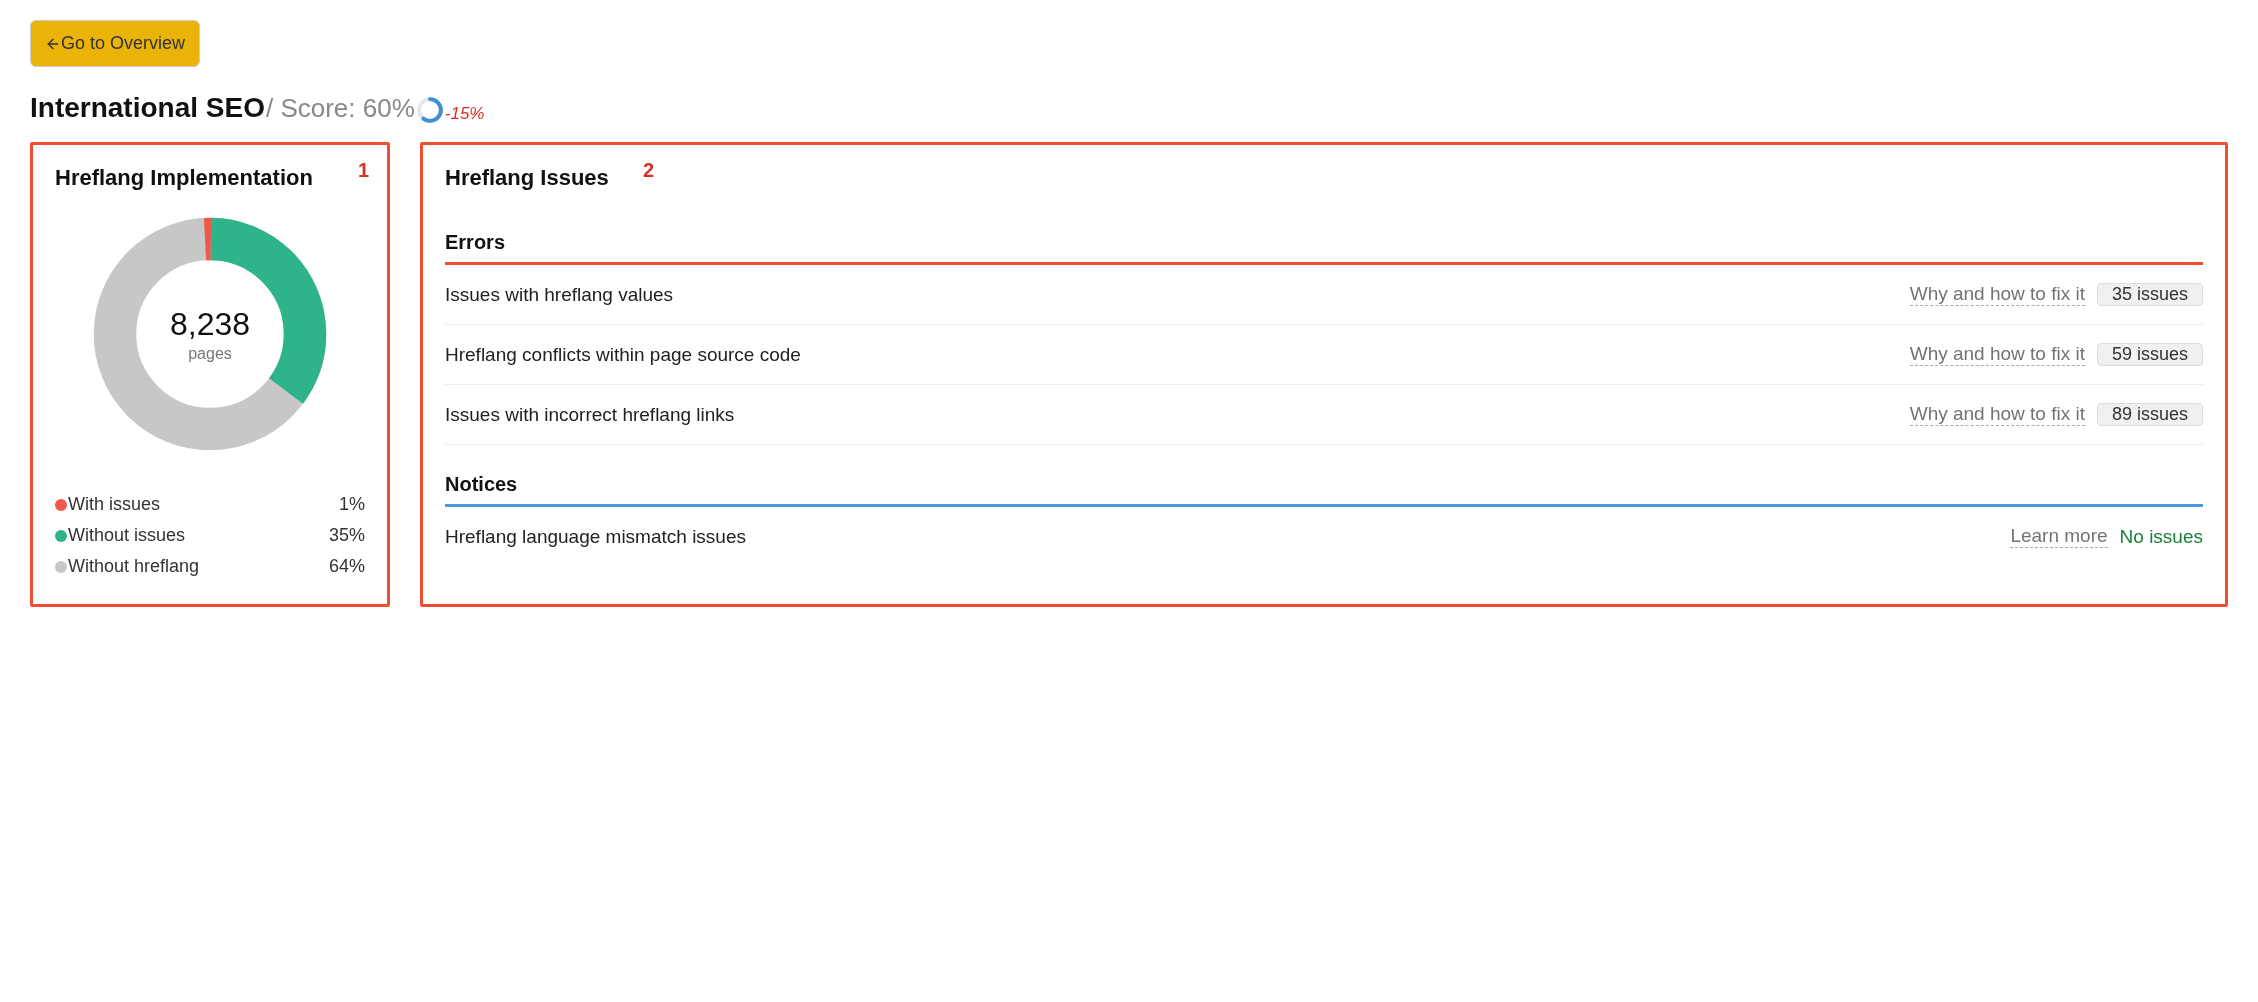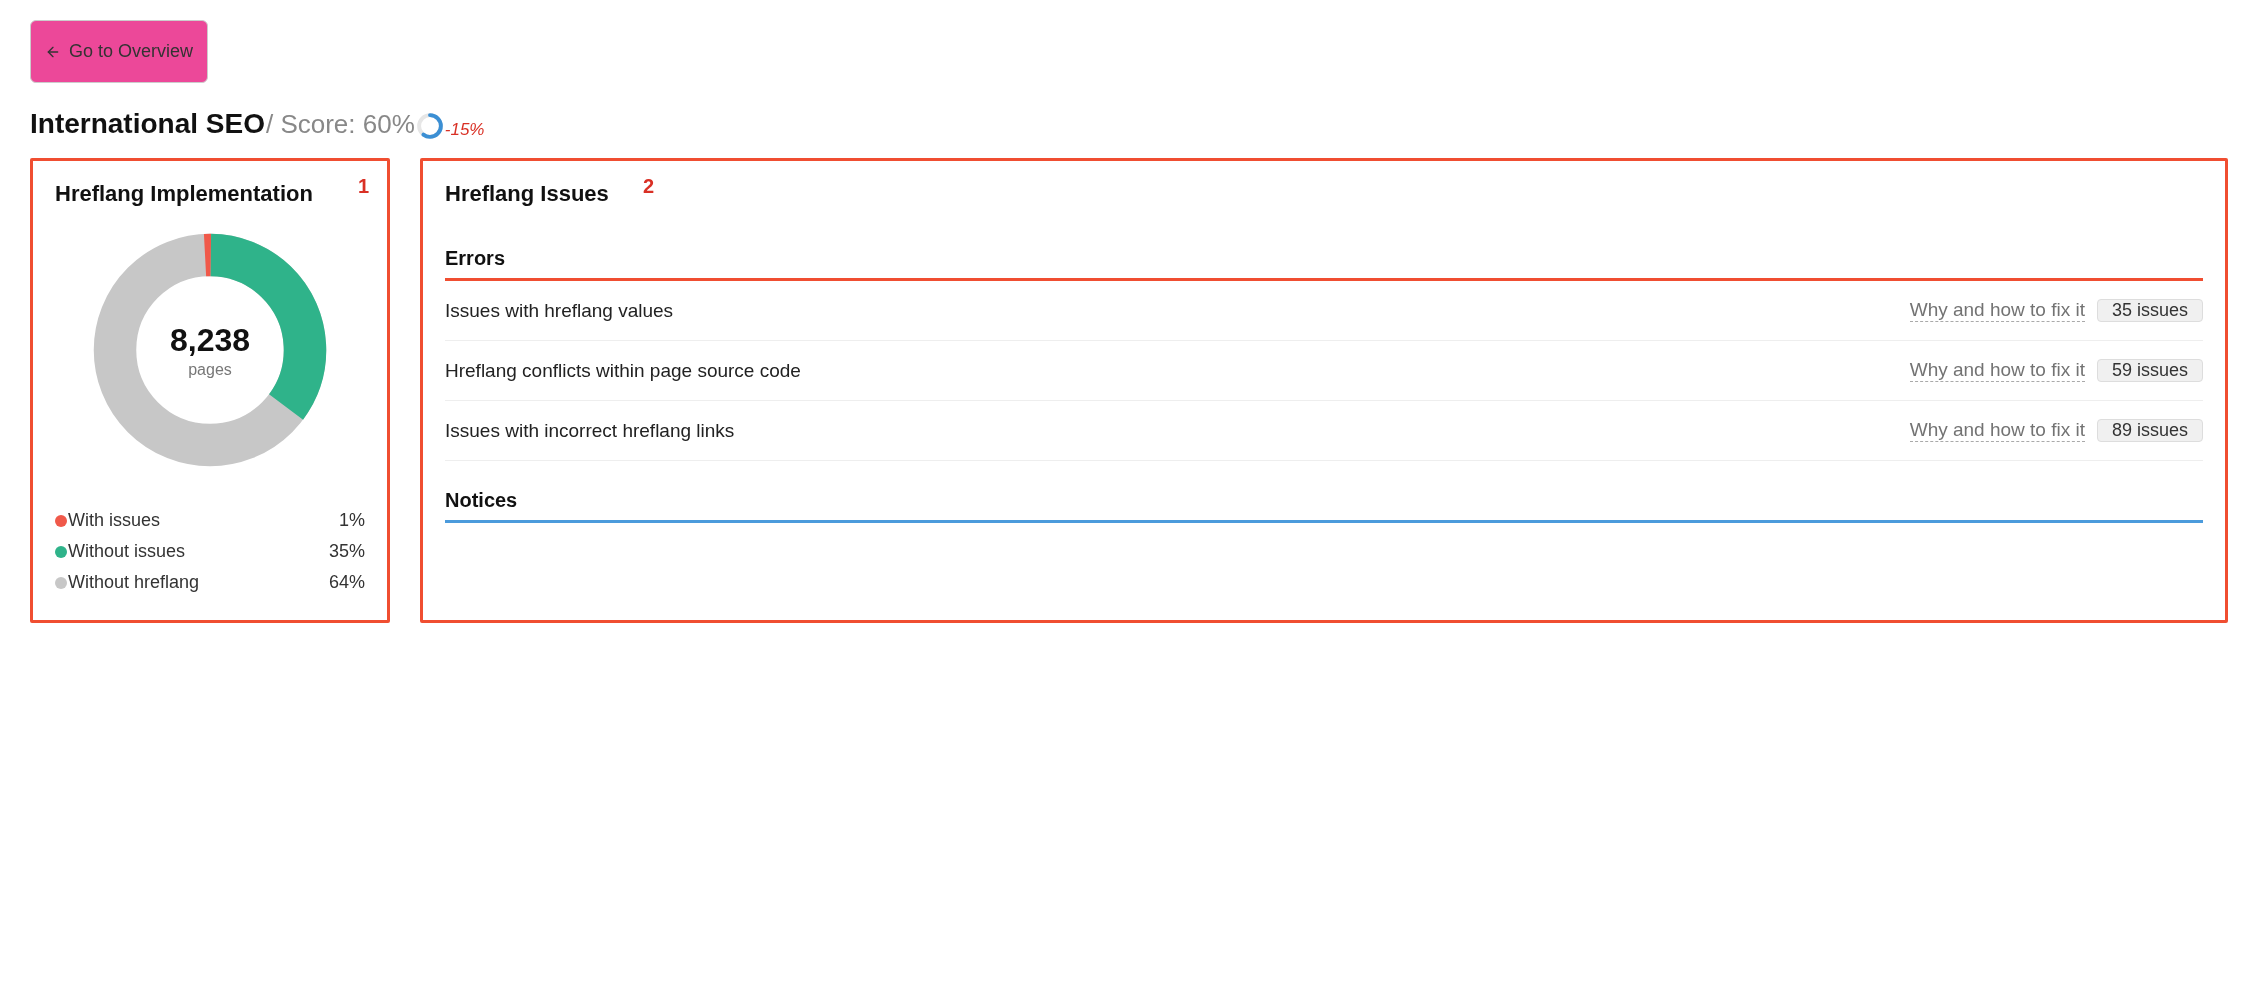--- a/index.html
+++ b/index.html
@@ -5,23 +5,23 @@
     * { box-sizing: border-box; margin: 0; padding: 0; }
     body {
       font-family: -apple-system, BlinkMacSystemFont, "Segoe UI", Helvetica, Arial, sans-serif;
       background: #fff;
       color: #111;
       padding: 20px 30px 30px;
     }
     .back-btn {
       display: inline-flex;
       align-items: center;
-      gap: 8px;
-      padding: 20px 14px;
-      background: #ec4899;
+      gap: 0;
+      padding: 12px 14px;
+      background: #eab308;
       border: 1px solid #ccc;
       border-radius: 6px;
       font-size: 18px;
       color: #333;
       cursor: pointer;
       font-weight: 500;
     }
     .back-btn svg { width: 16px; height: 16px; stroke: #333; }
 
     .title-row {
@@ -66,21 +66,21 @@
       justify-content: center;
       margin: 10px 0 30px;
       position: relative;
     }
     .donut-center {
       position: absolute;
       top: 50%; left: 50%;
       transform: translate(-50%, -50%);
       text-align: center;
     }
-    .donut-number { font-size: 32px; font-weight: 700; color: #111; }
+    .donut-number { font-size: 32px; font-weight: 400; color: #111; }
     .donut-sub { font-size: 16px; color: #777; margin-top: 2px; }
 
     .legend-row {
       display: flex;
       align-items: center;
       justify-content: space-between;
       font-size: 18px;
       color: #333;
       padding: 5px 0;
     }
@@ -221,18 +221,23 @@
     </div>
     <div class="issue-row">
       <span class="issue-name">Issues with incorrect hreflang links</span>
       <span class="fix-link">Why and how to fix it</span>
       <span class="issue-badge">89 issues</span>
     </div>
 
     <div class="section-title">Notices</div>
     <div class="divider-notices"></div>
 
+    <div class="issue-row">
+      <span class="issue-name">Hreflang language mismatch issues</span>
+      <span class="fix-link">Learn more</span>
+      <span class="no-issues">No issues</span>
+    </div>
   </div>
 
 </div>
 
 
 
 
 </body></html>

